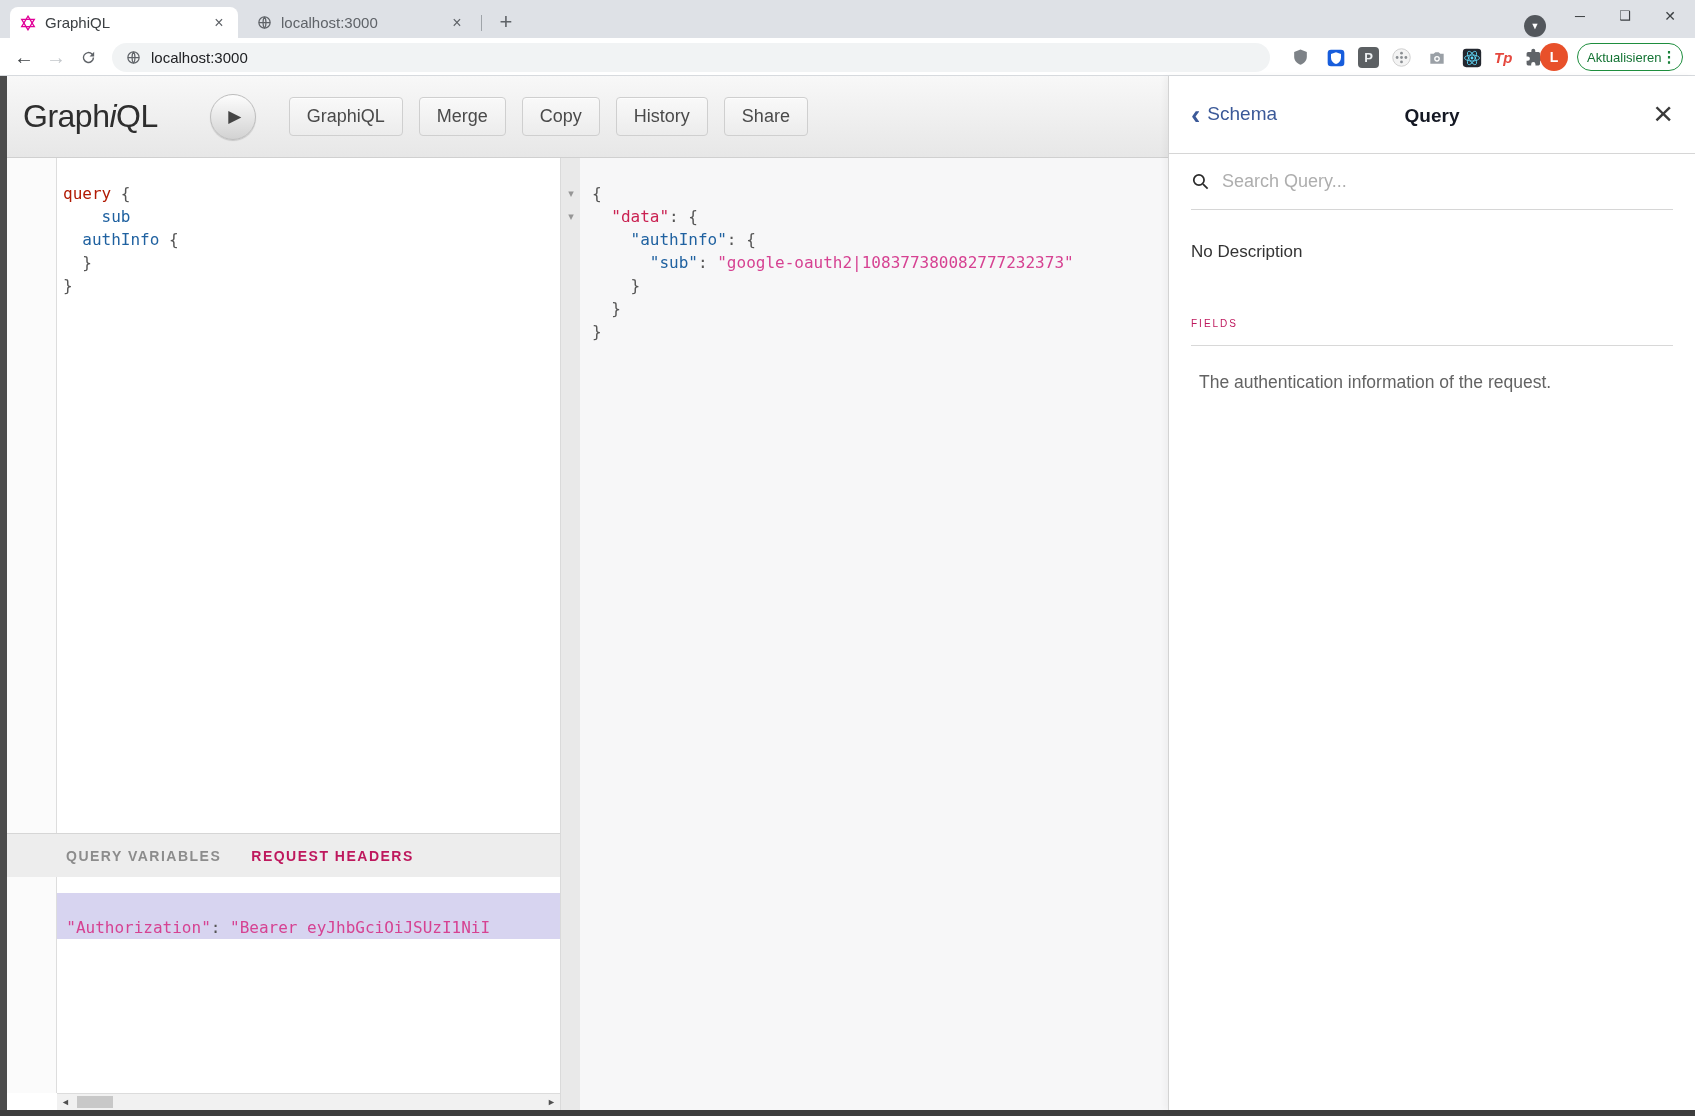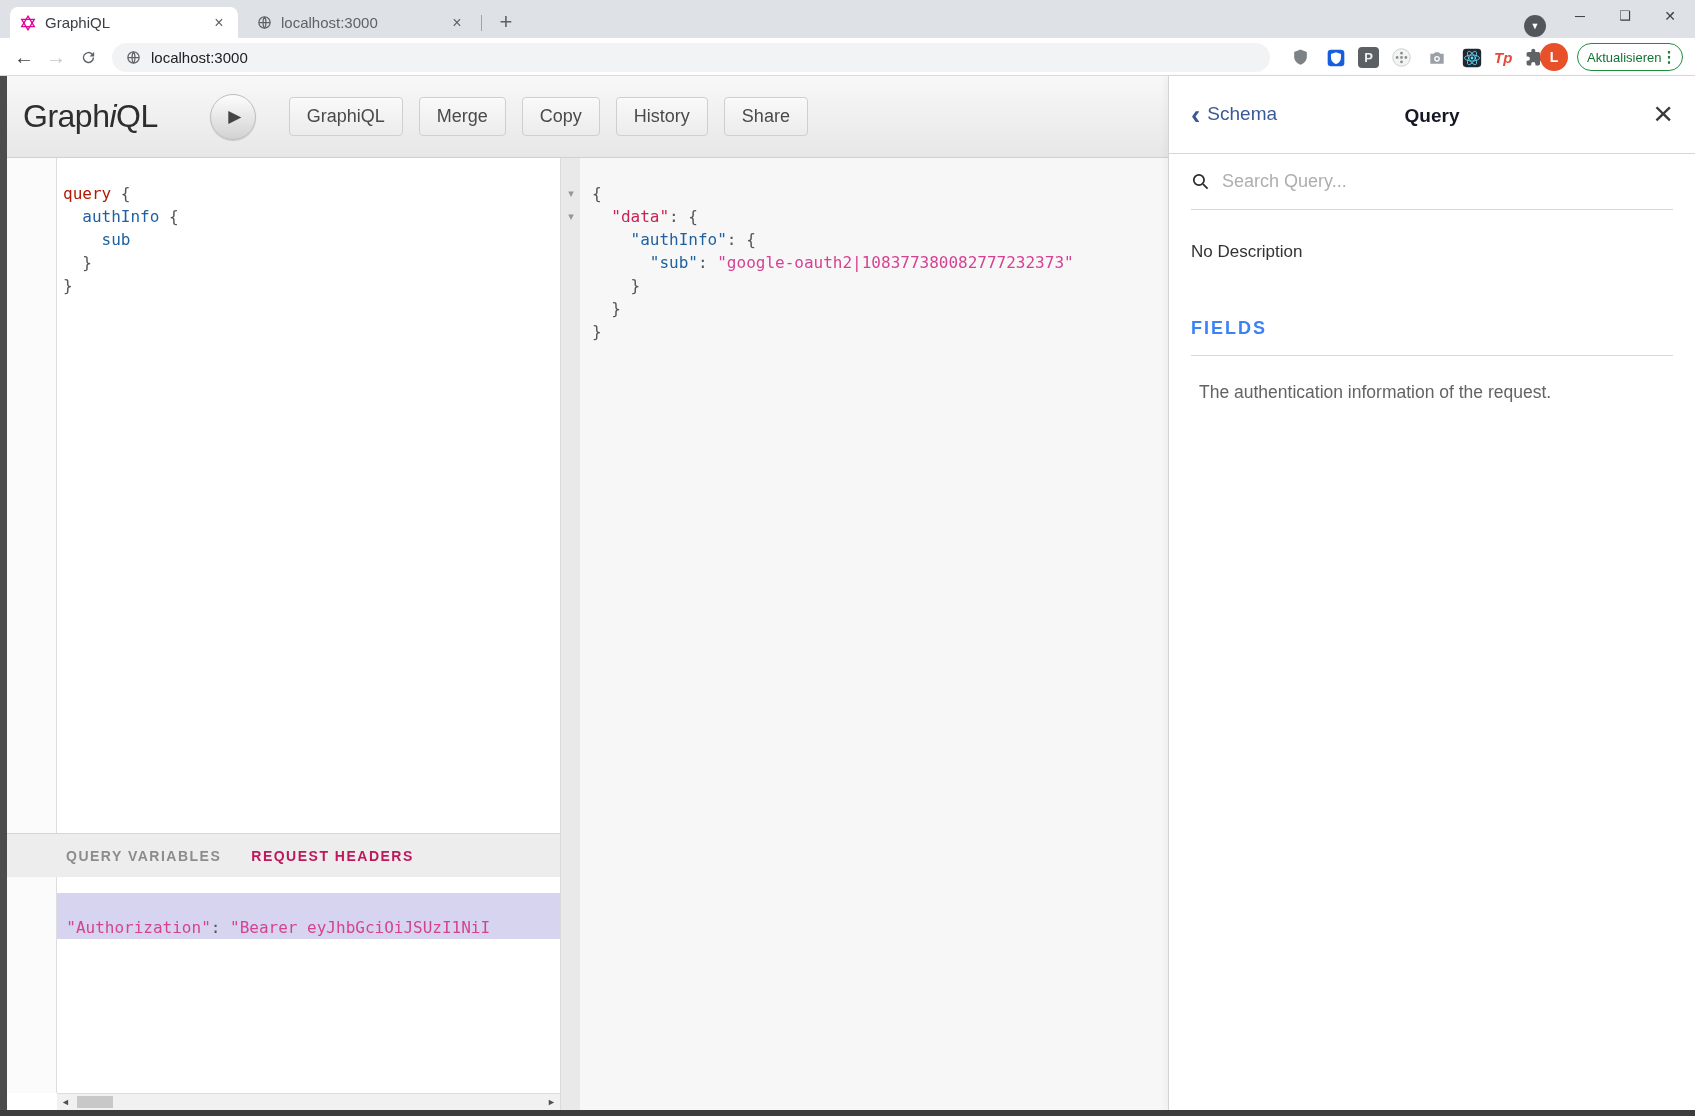--- a/index.html
+++ b/index.html
@@ -95,21 +95,21 @@
   .doc-header { position:relative; height:78px; border-bottom:1px solid #d6d6d6; }
   .doc-back { position:absolute; left:22px; top:27px; color:#3B5998; font-size:19px; cursor:pointer; display:flex; align-items:center; gap:7px; }
   .doc-back .chev { font-size:28px; font-weight:bold; line-height:19px; }
   .doc-title { position:absolute; left:0; right:0; top:29px; text-align:center; font-size:19px; font-weight:bold; color:#141823; }
   .doc-close { position:absolute; right:22px; top:18px; font-size:34px; font-weight:normal; color:#3a3a3a; cursor:pointer; line-height:38px; }
   .doc-search-row { position:relative; height:56px; margin:0 22px; border-bottom:1px solid #d6d6d6; display:flex; align-items:center; }
   .doc-search-input { border:none; outline:none; font-size:18px; color:#333; margin-left:12px; flex:1; font-family:"Liberation Sans",sans-serif; background:transparent; }
   .doc-search-input::placeholder { color:#aeaeae; }
   .doc-body { padding:0 22px; }
   .doc-nodesc { margin-top:32px; font-size:17px; color:#333; }
-  .doc-fields-label { margin-top:56px; font-size:18px; font-weight:bold; letter-spacing:2px; color:#3b82f6; }
+  .doc-fields-label { margin-top:56px; font-size:10px; font-weight:normal; letter-spacing:2px; color:#be185d; }
   .doc-hr { border:none; border-top:1px solid #d8d8d8; margin-top:16px; }
   .doc-field-row { margin-top:26px; font-size:17.5px; }
   .doc-field-name { color:#1F61A0; cursor:pointer; }
   .doc-field-sep { color:#555; }
   .doc-field-type { color:#CA9800; cursor:pointer; }
   .doc-field-desc { margin-top:26px; margin-left:8px; font-size:17.5px; color:#636363; }
 
   svg { display:block; }
 </style>
 </head>
@@ -233,22 +233,22 @@
       <button class="toolbar-btn">History</button>
       <button class="toolbar-btn">Share</button>
     </div>
 </div>
 
 <div class="query-pane">
   <div class="query-code">
     <div class="gutter-bg"></div>
     <div class="code-block">
         <div class="cm-line"><span class="ln">1</span><span class="fold-cell">▾</span><span class="codeseg"><span class="t-kw">query </span><span class="t-p">{</span></span></div>
+        <div class="cm-line"><span class="ln">3</span><span class="fold-cell"></span><span class="codeseg"><span class="t-pl">    </span><span class="t-prop">sub</span></span></div>
         <div class="cm-line"><span class="ln">2</span><span class="fold-cell"></span><span class="codeseg"><span class="t-pl">  </span><span class="t-prop">authInfo </span><span class="t-p">{</span></span></div>
-        <div class="cm-line"><span class="ln">3</span><span class="fold-cell"></span><span class="codeseg"><span class="t-pl">    </span><span class="t-prop">sub</span></span></div>
         <div class="cm-line"><span class="ln">4</span><span class="fold-cell"></span><span class="codeseg"><span class="t-p">  }</span></span></div>
         <div class="cm-line"><span class="ln">5</span><span class="fold-cell"></span><span class="codeseg"><span class="t-p">}</span></span></div>
       </div>
   </div>
   <div class="vars-section">
     <div class="vars-tabbar">
       <span class="vars-tab inactive">QUERY VARIABLES</span>
       <span class="vars-tab active">REQUEST HEADERS</span>
     </div>
     <div class="vars-editor">

